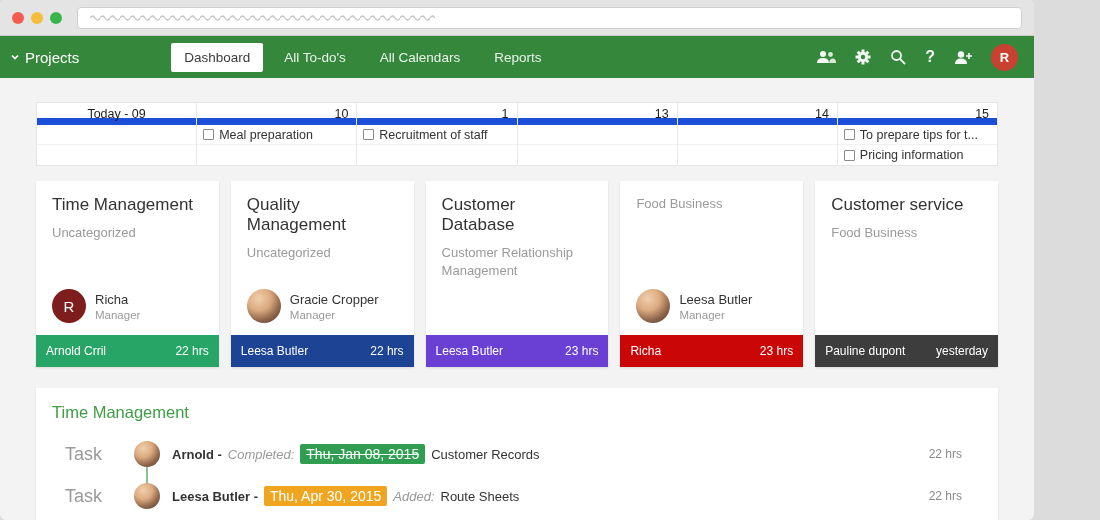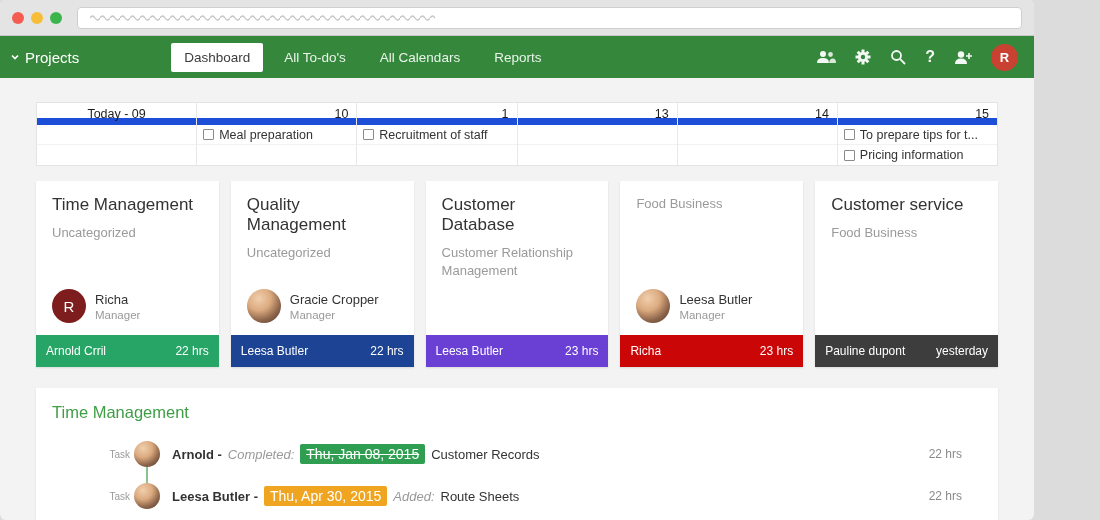--- a/index.html
+++ b/index.html
@@ -54,21 +54,21 @@
   .m-role { font-size: 11.5px; color: #9a9a9a; }
   .card-footer { height: 32px; display: flex; align-items: center; justify-content: space-between;
     padding: 0 10px; color: #fff; font-size: 12px; }
 
   
   .activity { margin: 21px 36px 0; background: #fff; box-shadow: 0 1px 2px rgba(0,0,0,.10);
     height: 160px; position: relative; }
   .act-title { color: #3f9d45; font-size: 16.5px; padding: 15px 16px 11px; }
   .tl { position: absolute; left: 110px; top: 79px; height: 19px; width: 2px; background: #8cc28e; }
   .act-row { display: flex; align-items: center; height: 42px; }
-  .act-type { width: 98px; padding-right: 4px; text-align: right; color: #9a9a9a; font-size: 10px; flex: none; }
+  .act-type { width: 98px; padding-right: 32px; text-align: right; color: #9a9a9a; font-size: 18px; flex: none; }
   .act-avatar { width: 26px; height: 26px; border-radius: 50%; margin-right: 12px; flex: none;
     position: relative; z-index: 1; }
   .act-main { display: flex; align-items: center; gap: 6px; font-size: 13px; color: #333; white-space: nowrap; }
   .act-name { font-weight: bold; }
   .act-status { font-style: italic; color: #999; }
   .chip { color: #fff; font-size: 14px; padding: 2px 6px; border-radius: 2px; }
   .chip.struck { text-decoration: line-through; }
   .act-time { margin-left: auto; color: #8a8a8a; font-size: 12px; padding-right: 36px; }
 </style>
 </head>

